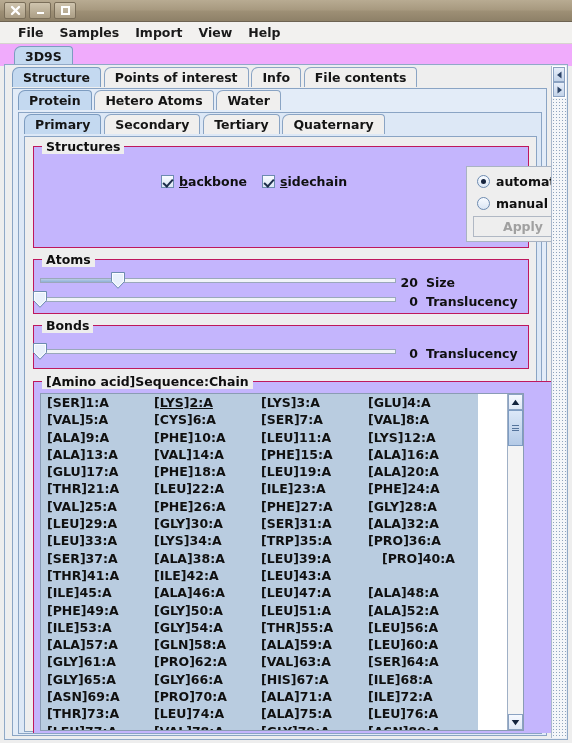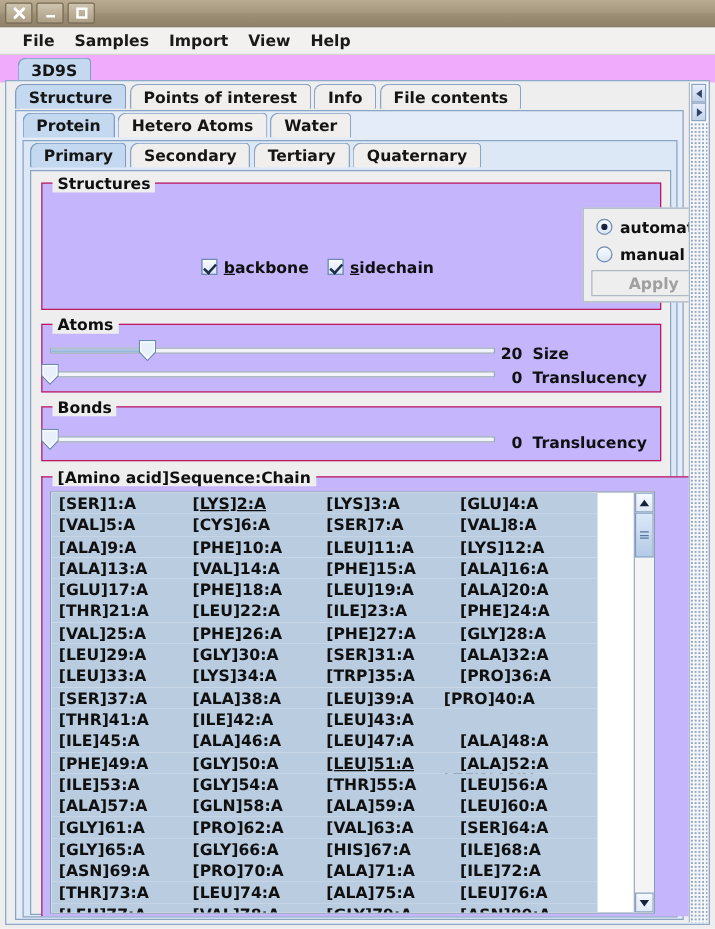--- a/index.html
+++ b/index.html
@@ -183,21 +183,21 @@
     top: -8px; left: 8px;
     padding: 0 4px;
     background: #eeeeee;
     font-size: 12.5px;
     font-weight: bold;
     color: #0f0f0f;
     white-space: nowrap;
   }
 
   
-  .cbrow { position: absolute; display: flex; align-items: center; gap: 5px; margin-top: 32px; }
+  .cbrow { position: absolute; display: flex; align-items: center; gap: 5px; }
   .checkbox {
     width: 13px; height: 13px;
     box-sizing: border-box;
     background: linear-gradient(to bottom,#f8fbff,#dbe6f4);
     border: 1px solid #6d8bb0;
     position: relative;
   }
   .checkbox.checked::after {
     content: "";
     position: absolute;
@@ -547,38 +547,38 @@
                     <div class="listrow">
                       <span class="cell" style="left: 6px;">[LEU]33:A</span>
                       <span class="cell" style="left: 113px;">[LYS]34:A</span>
                       <span class="cell" style="left: 220px;">[TRP]35:A</span>
                       <span class="cell" style="left: 327px;">[PRO]36:A</span>
                     </div>
                     <div class="listrow">
                       <span class="cell" style="left: 6px;">[SER]37:A</span>
                       <span class="cell" style="left: 113px;">[ALA]38:A</span>
                       <span class="cell" style="left: 220px;">[LEU]39:A</span>
-                      <span class="cell" style="left: 314px;">[PRO]40:A</span>
+                      <span class="cell" style="left: 341px;">[PRO]40:A</span>
                     </div>
                     <div class="listrow">
                       <span class="cell" style="left: 6px;">[THR]41:A</span>
                       <span class="cell" style="left: 113px;">[ILE]42:A</span>
                       <span class="cell" style="left: 220px;">[LEU]43:A</span>
                       <span class="cell" style="left: 314px; margin-top: 40px;">[GLN]44:A</span>
                     </div>
                     <div class="listrow">
                       <span class="cell" style="left: 6px;">[ILE]45:A</span>
                       <span class="cell" style="left: 113px;">[ALA]46:A</span>
                       <span class="cell" style="left: 220px;">[LEU]47:A</span>
                       <span class="cell" style="left: 327px;">[ALA]48:A</span>
                     </div>
                     <div class="listrow">
                       <span class="cell" style="left: 6px;">[PHE]49:A</span>
                       <span class="cell" style="left: 113px;">[GLY]50:A</span>
-                      <span class="cell" style="left: 220px; text-decoration: underline;">[LEU]51:A</span>
+                      <span class="cell" style="left: 220px;">[LEU]51:A</span>
                       <span class="cell" style="left: 327px;">[ALA]52:A</span>
                     </div>
                     <div class="listrow">
                       <span class="cell" style="left: 6px;">[ILE]53:A</span>
                       <span class="cell" style="left: 113px;">[GLY]54:A</span>
                       <span class="cell" style="left: 220px;">[THR]55:A</span>
                       <span class="cell" style="left: 327px;">[LEU]56:A</span>
                     </div>
                     <div class="listrow">
                       <span class="cell" style="left: 6px;">[ALA]57:A</span>

